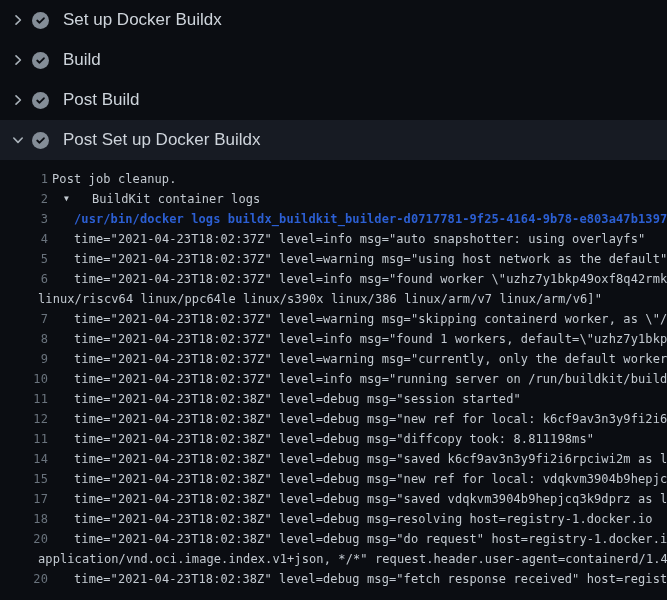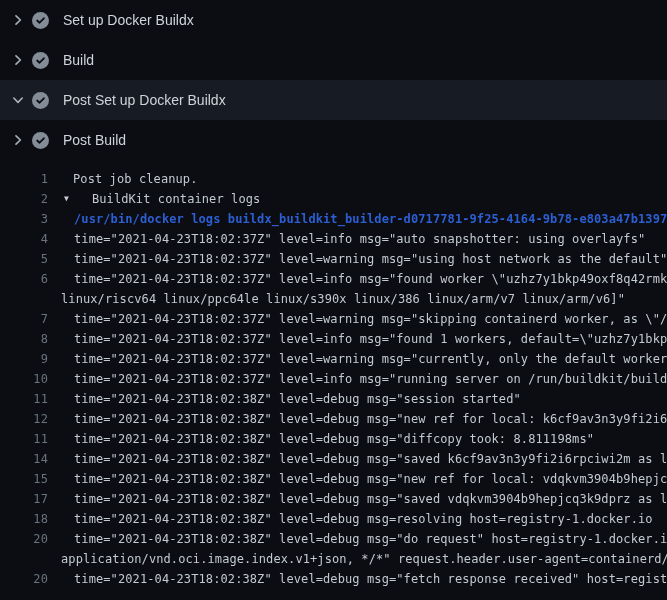--- a/index.html
+++ b/index.html
@@ -13,21 +13,21 @@
   }
   
   .steps{width:100%;}
   .step-row{
     height:40px;
     display:flex;
     align-items:center;
     padding-left:10px;
     box-sizing:border-box;
     color:#ced4db;
-    font-size:14px;
+    font-size:17px;
     cursor:pointer;
   }
   .step-row.expanded{background:#171b23;}
   .step-chevron{
     width:16px;height:16px;
     display:flex;align-items:center;justify-content:center;
     color:#aab2ba;
     flex:none;
   }
   .step-check{
@@ -54,25 +54,25 @@
   }
   .log-num{
     flex:none;
     width:48px;
     text-align:right;
     color:#6a737d;
     cursor:pointer;
     user-select:none;
   }
   .log-txt{flex:none;}
-  .log-row.kind-top   .log-txt{margin-left:25px;}
+  .log-row.kind-top   .log-txt{margin-left:4px;}
   .log-row.kind-group .log-txt{margin-left:17px;}
   .log-row.kind-content .log-txt{margin-left:26px;}
   .log-row.kind-command .log-txt{margin-left:26px;color:#2c5fd3;font-weight:bold;}
-  .log-row.kind-wrap{padding-left:61px;}
+  .log-row.kind-wrap{padding-left:38px;}
   .group-toggle{
     margin-left:16px;
     display:flex;
     cursor:pointer;
   }
   .tri-icon{
     display:inline-block;
     font-size:8px;
     line-height:20px;
     margin-right:6px;
@@ -105,47 +105,47 @@
           </svg>
         </span>
         <span class="step-check">
           <svg width="17" height="17" viewBox="0 0 16 16">
             <circle cx="8" cy="8" r="8" fill="#848d97"></circle>
             <path d="M11.2 5.9 L7.1 10.1 L4.9 8.0" fill="none" stroke="#0b0d12" stroke-width="1.7" stroke-linecap="round" stroke-linejoin="round"></path>
           </svg>
         </span>
         <span class="step-label">Build</span>
       </div>
+      <div class="step-row">
+        <span class="step-chevron">
+          <svg width="16" height="16" viewBox="0 0 16 16">
+            <path d="M6 3.8 L10.4 8 L6 12.2" fill="none" stroke="currentColor" stroke-width="1.6" stroke-linecap="round" stroke-linejoin="round"></path>
+          </svg>
+        </span>
+        <span class="step-check">
+          <svg width="17" height="17" viewBox="0 0 16 16">
+            <circle cx="8" cy="8" r="8" fill="#848d97"></circle>
+            <path d="M11.2 5.9 L7.1 10.1 L4.9 8.0" fill="none" stroke="#0b0d12" stroke-width="1.7" stroke-linecap="round" stroke-linejoin="round"></path>
+          </svg>
+        </span>
+        <span class="step-label">Post Build</span>
+      </div>
       <div class="step-row expanded">
         <span class="step-chevron">
           <svg width="16" height="16" viewBox="0 0 16 16">
             <path d="M3.8 6 L8 10.4 L12.2 6" fill="none" stroke="currentColor" stroke-width="1.6" stroke-linecap="round" stroke-linejoin="round"></path>
           </svg>
         </span>
         <span class="step-check">
           <svg width="17" height="17" viewBox="0 0 16 16">
             <circle cx="8" cy="8" r="8" fill="#848d97"></circle>
             <path d="M11.2 5.9 L7.1 10.1 L4.9 8.0" fill="none" stroke="#0b0d12" stroke-width="1.7" stroke-linecap="round" stroke-linejoin="round"></path>
           </svg>
         </span>
         <span class="step-label">Post Set up Docker Buildx</span>
-      </div>
-      <div class="step-row">
-        <span class="step-chevron">
-          <svg width="16" height="16" viewBox="0 0 16 16">
-            <path d="M6 3.8 L10.4 8 L6 12.2" fill="none" stroke="currentColor" stroke-width="1.6" stroke-linecap="round" stroke-linejoin="round"></path>
-          </svg>
-        </span>
-        <span class="step-check">
-          <svg width="17" height="17" viewBox="0 0 16 16">
-            <circle cx="8" cy="8" r="8" fill="#848d97"></circle>
-            <path d="M11.2 5.9 L7.1 10.1 L4.9 8.0" fill="none" stroke="#0b0d12" stroke-width="1.7" stroke-linecap="round" stroke-linejoin="round"></path>
-          </svg>
-        </span>
-        <span class="step-label">Post Build</span>
       </div>
     </div>
   <div class="log" id="log">
       <div class="log-row kind-top"><span class="log-num">1</span><span class="log-txt">Post job cleanup.</span></div>
       <div class="log-row kind-group"><span class="log-num">2</span><span class="group-toggle"><span class="tri-icon">▼</span><span class="log-txt">BuildKit container logs</span></span></div>
       <div class="log-row kind-command"><span class="log-num">3</span><span class="log-txt">/usr/bin/docker logs buildx_buildkit_builder-d0717781-9f25-4164-9b78-e803a47b13970</span></div>
       <div class="log-row kind-content"><span class="log-num">4</span><span class="log-txt">time="2021-04-23T18:02:37Z" level=info msg="auto snapshotter: using overlayfs"</span></div>
       <div class="log-row kind-content"><span class="log-num">5</span><span class="log-txt">time="2021-04-23T18:02:37Z" level=warning msg="using host network as the default"</span></div>
       <div class="log-row kind-content"><span class="log-num">6</span><span class="log-txt">time="2021-04-23T18:02:37Z" level=info msg="found worker \"uzhz7y1bkp49oxf8q42rmk0xj</span></div>
       <div class="log-row kind-wrap"><span class="log-txt">linux/riscv64 linux/ppc64le linux/s390x linux/386 linux/arm/v7 linux/arm/v6]"</span></div>

